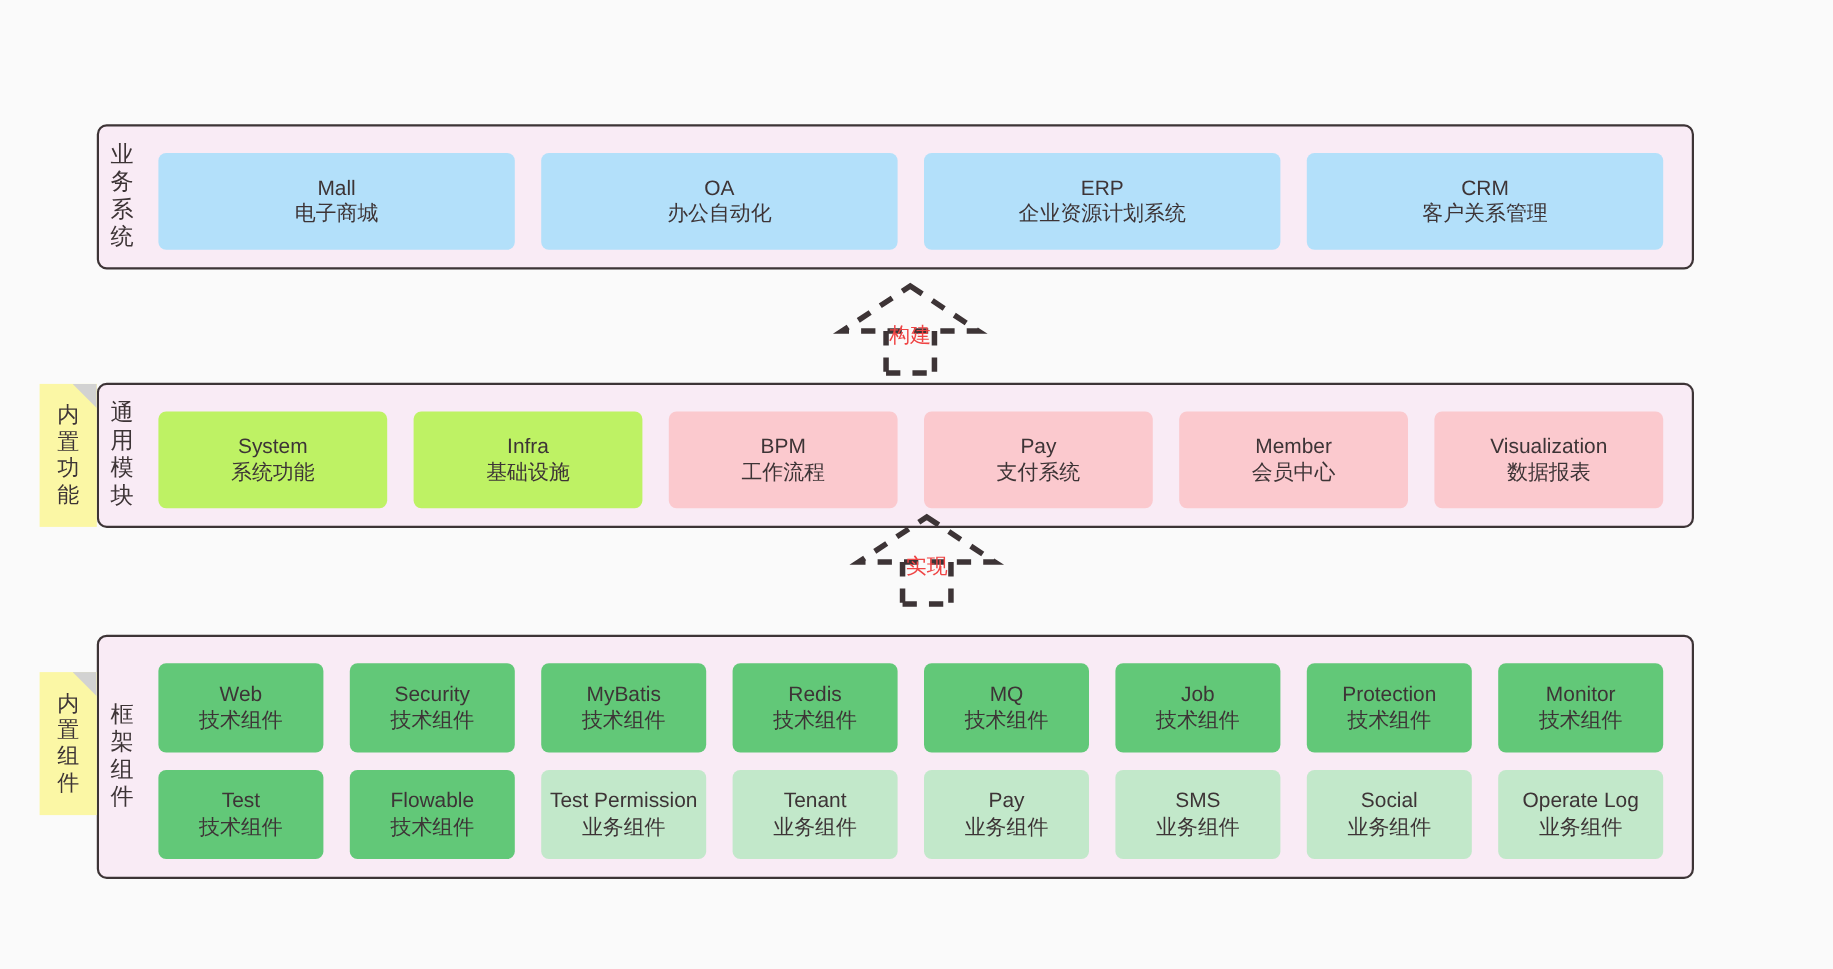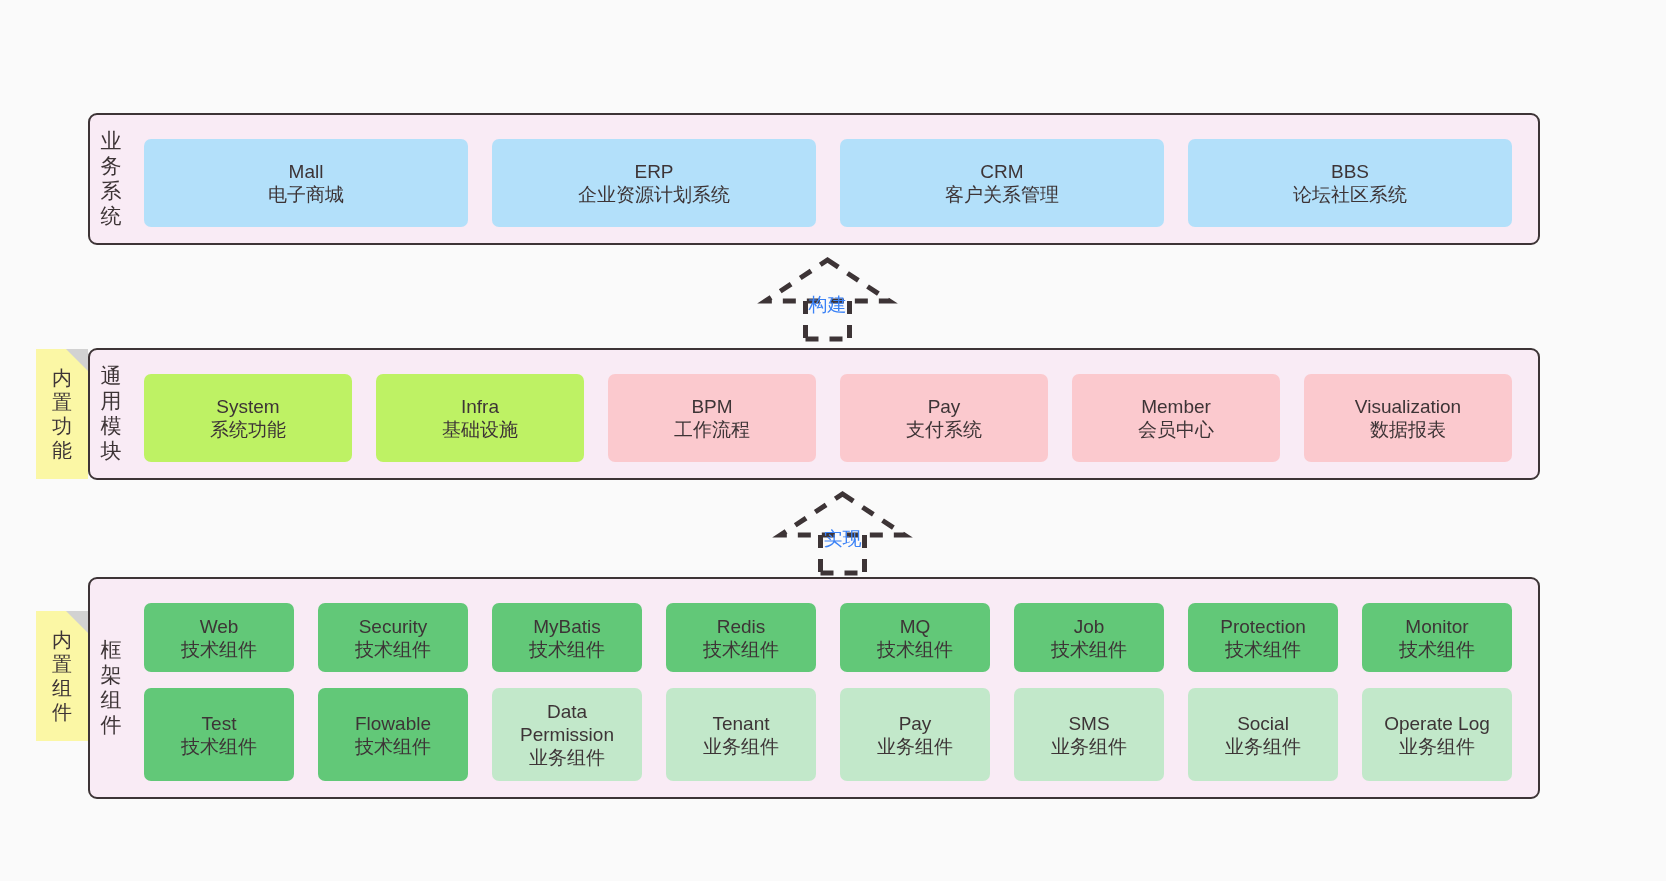--- a/index.html
+++ b/index.html
@@ -116,21 +116,21 @@
   
   .arrow {
     position: absolute;
   }
   .arrow svg { display: block; overflow: visible; }
   .arrow-label {
     position: absolute;
     left: 50%;
     transform: translateX(-50%);
     font-size: 19px;
-    color: #3b82f6;
+    color: #ef4444;
     background: transparent;
     white-space: nowrap;
     user-select: none;
   }
 </style>
 </head>
 <body>
 
 <div id="canvas">
     <div class="layer" style="left: 88px; top: 113px; width: 1452px; height: 132px;">
@@ -140,30 +140,30 @@
         <span>系</span>
         <span>统</span>
       </div>
       <div class="cards">
         <div class="cardrow">
           <div class="card c-blue">
             <div class="t1">Mall</div>
             <div class="t2">电子商城</div>
           </div>
           <div class="card c-blue">
+            <div class="t1">OA</div>
+            <div class="t2">办公自动化</div>
+          </div>
+          <div class="card c-blue">
             <div class="t1">ERP</div>
             <div class="t2">企业资源计划系统</div>
           </div>
           <div class="card c-blue">
             <div class="t1">CRM</div>
             <div class="t2">客户关系管理</div>
-          </div>
-          <div class="card c-blue">
-            <div class="t1">BBS</div>
-            <div class="t2">论坛社区系统</div>
           </div>
         </div>
       </div>
     </div>
     <div class="layer" style="left: 88px; top: 348px; width: 1452px; height: 132px;">
       <div class="vlabel">
         <span>通</span>
         <span>用</span>
         <span>模</span>
         <span>块</span>
@@ -249,21 +249,21 @@
         <div class="cardrow">
           <div class="card c-green">
             <div class="t1">Test</div>
             <div class="t2">技术组件</div>
           </div>
           <div class="card c-green">
             <div class="t1">Flowable</div>
             <div class="t2">技术组件</div>
           </div>
           <div class="card c-lightgreen">
-            <div class="t1">Data Permission</div>
+            <div class="t1">Test Permission</div>
             <div class="t2">业务组件</div>
           </div>
           <div class="card c-lightgreen">
             <div class="t1">Tenant</div>
             <div class="t2">业务组件</div>
           </div>
           <div class="card c-lightgreen">
             <div class="t1">Pay</div>
             <div class="t2">业务组件</div>
           </div>
@@ -291,21 +291,21 @@
     </div>
     <div class="arrow" style="left: 745px; top: 258px; width: 165px; height: 82px;">
       <svg width="165" height="82" viewBox="0 0 165 82">
         <path d="M 82.5 2 L 144.5 43 L 20.5 43 Z" fill="none" stroke="#3d3436" stroke-width="5" stroke-dasharray="13 11" stroke-linecap="butt"></path>
         <path d="M 60.5 43 L 60.5 81" fill="none" stroke="#3d3436" stroke-width="5" stroke-dasharray="13 11"></path>
         <path d="M 104.5 43 L 104.5 81" fill="none" stroke="#3d3436" stroke-width="5" stroke-dasharray="13 11"></path>
         <path d="M 60.5 81 L 104.5 81" fill="none" stroke="#3d3436" stroke-width="5" stroke-dasharray="13 11"></path>
       </svg>
       <div class="arrow-label" style="top: 34px;">构建</div>
     </div>
-    <div class="arrow" style="left: 760px; top: 492px; width: 165px; height: 82px; font-family: Liberation Mono, monospace;">
+    <div class="arrow" style="left: 760px; top: 468px; width: 165px; height: 82px; font-family: Liberation Mono, monospace;">
       <svg width="165" height="82" viewBox="0 0 165 82">
         <path d="M 82.5 2 L 144.5 43 L 20.5 43 Z" fill="none" stroke="#3d3436" stroke-width="5" stroke-dasharray="13 11" stroke-linecap="butt"></path>
         <path d="M 60.5 43 L 60.5 81" fill="none" stroke="#3d3436" stroke-width="5" stroke-dasharray="13 11"></path>
         <path d="M 104.5 43 L 104.5 81" fill="none" stroke="#3d3436" stroke-width="5" stroke-dasharray="13 11"></path>
         <path d="M 60.5 81 L 104.5 81" fill="none" stroke="#3d3436" stroke-width="5" stroke-dasharray="13 11"></path>
       </svg>
       <div class="arrow-label" style="top: 34px;">实现</div>
     </div>
   </div>
 

